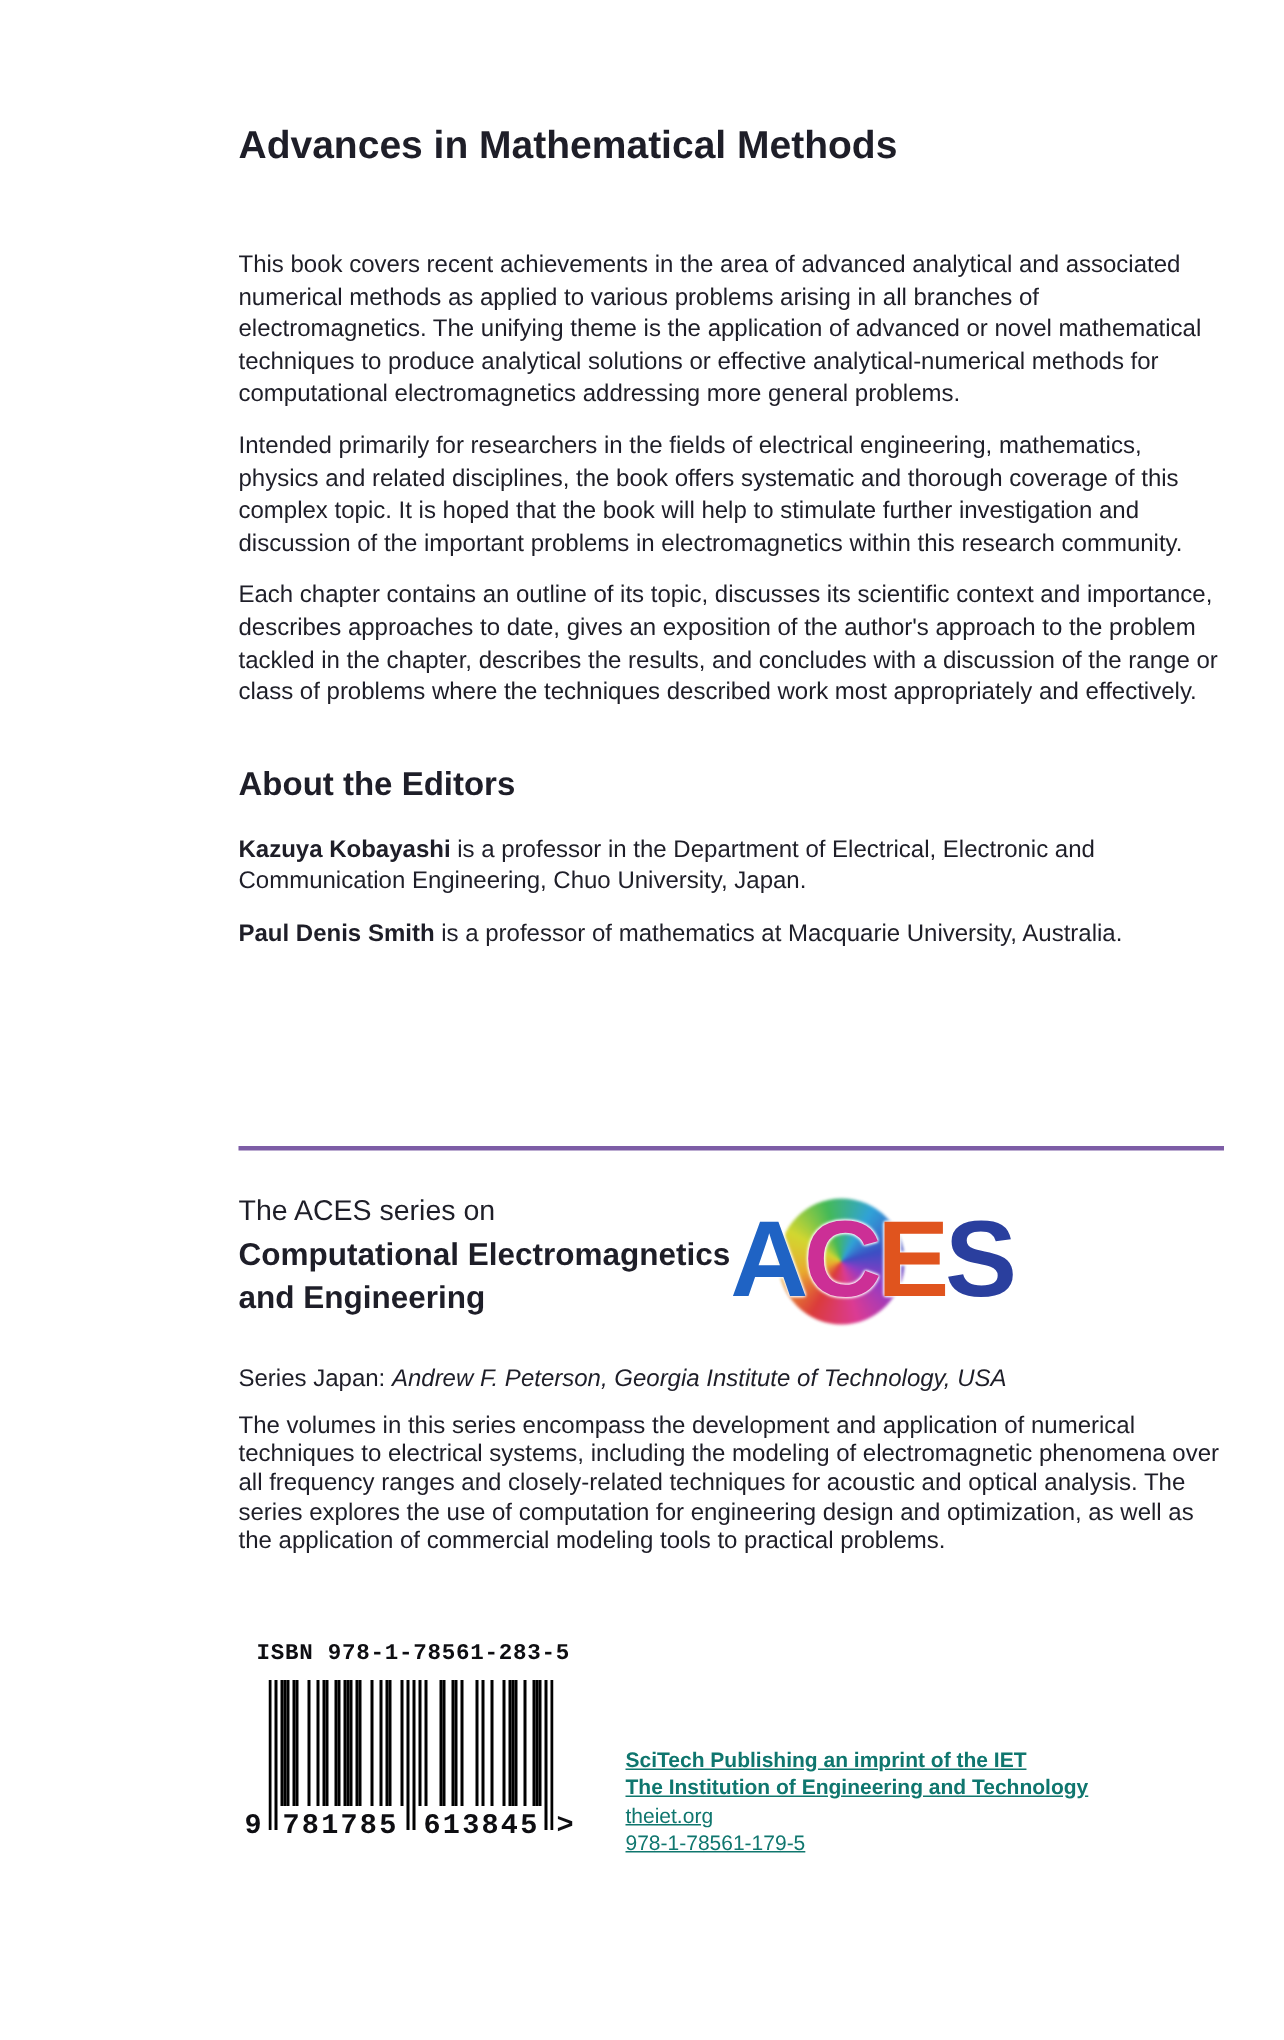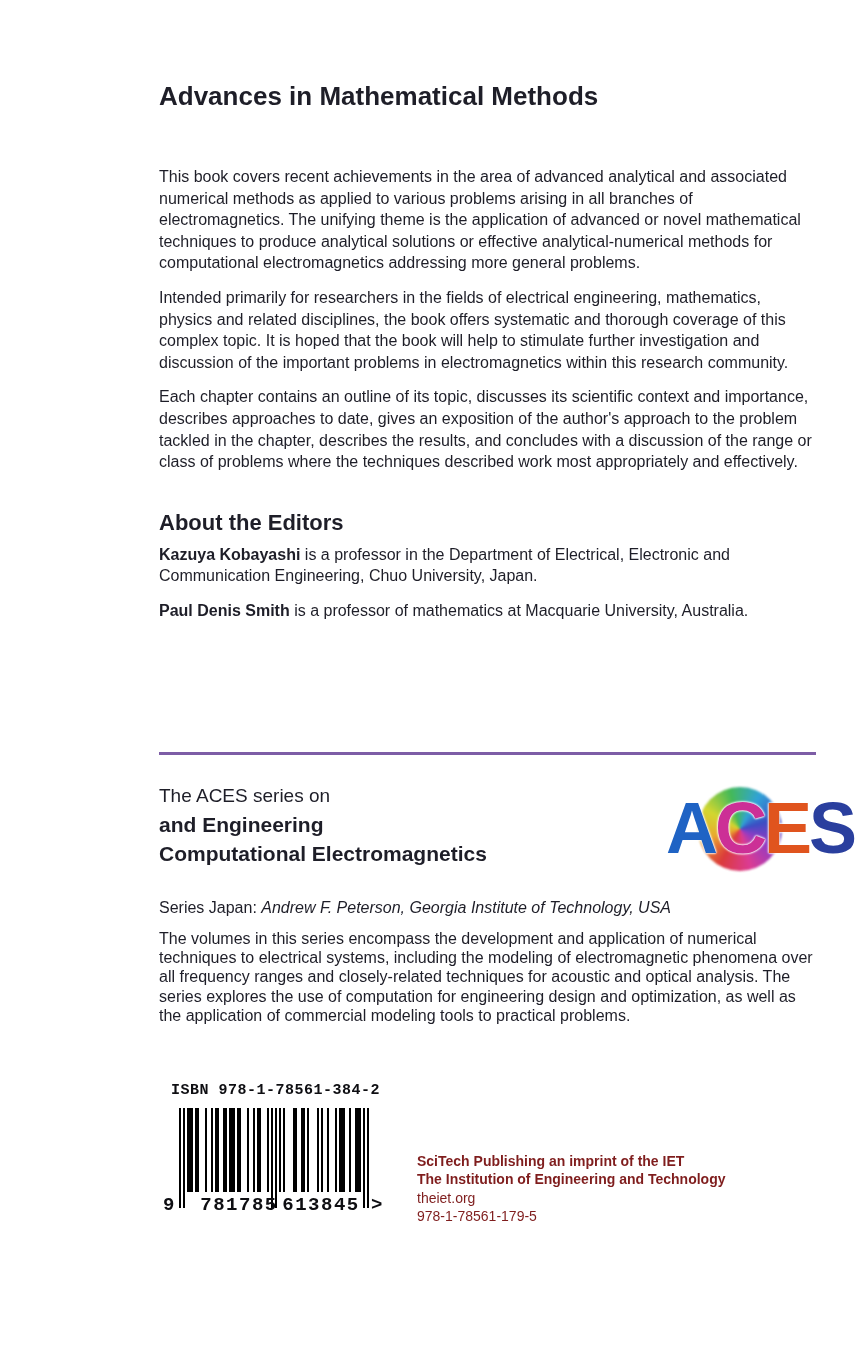--- a/index.html
+++ b/index.html
@@ -30,33 +30,32 @@
     font-size: 16px;
     line-height: 21.6px;
   }
   .about {
     margin: 36px 0 0 0;
     font-size: 22px;
     font-weight: 600;
     line-height: 27px;
   }
   .editor { margin: 0; }
-  .editor-1 { margin-top: 8px; }
+  .editor-1 { margin-top: 20px; }
   .editor-2 { margin-top: 13px; }
   .editor b { font-weight: 700; }
   .rule {
     border: none;
     height: 3px;
     width: 100%;
     margin: 130px 0 0 0;
     background: #7d5da6;
   }
   .series-row {
     display: flex;
-    justify-content: space-between;
     align-items: flex-start;
     margin-top: 26px;
   }
   .series-intro { font-size: 19px; line-height: 29px; }
   .series-title-line { font-size: 21px; font-weight: 700; line-height: 29px; }
   .aces-logo { position: relative; width: 150px; height: 94px; margin-top: 0; flex: 0 0 auto; }
   .swirl {
     position: absolute; left: 32px; top: 6px;
     width: 84px; height: 84px; border-radius: 50%;
     background: conic-gradient(from 210deg, #d92b2b, #e8a21d, #cfd41f, #35b44a, #1f9bd4, #2b3fbf, #8a2bbf, #d92b8a, #d92b2b);
@@ -89,29 +88,30 @@
     position: relative;
     height: 24px;
     margin-top: -16px;
     font-family: "Liberation Mono", "DejaVu Sans Mono", monospace;
     font-weight: 700;
     font-size: 19px;
     color: #0e0e12;
   }
   .bc-digits span { position: absolute; top: 2px; }
   .d-first { left: 4px; }
-  .d-g1 { left: 28px; width: 80px; text-align: center; letter-spacing: 1.5px; margin-left: 12px; }
+  .d-g1 { left: 28px; width: 80px; text-align: center; letter-spacing: 1.5px; }
   .d-g2 { left: 120px; width: 84px; text-align: center; letter-spacing: 1.5px; }
   .d-mark { left: 212px; font-weight: 700; }
   .publisher {
     margin-left: 22px;
     margin-top: 70px;
     font-size: 14px;
     line-height: 18.5px;
-    color: #7f1d1d;
+    color: #0f766e;
+    text-decoration: underline;
   }
   .publisher .b { font-weight: 700; }
 </style>
 </head>
 <body>
 
 <div class="page" style="color: rgb(30, 30, 40);">
   <div class="content">
 
     <h1 class="title">
@@ -127,38 +127,38 @@
     <h2 class="about">About the Editors</h2>
 
     <p class="editor editor-1"><b>Kazuya Kobayashi</b><span> is a professor in the Department of Electrical, Electronic and Communication Engineering, Chuo University, Japan.</span></p>
     <p class="editor editor-2"><b>Paul Denis Smith</b><span> is a professor of mathematics at Macquarie University, Australia.</span></p>
 
     <hr class="rule" style="background: rgb(125, 93, 166);">
 
     <div class="series-row">
       <div>
         <div class="series-intro">The ACES series on</div>
+        <div class="series-title-line">Computational Electromagnetics</div>
         <div class="series-title-line">and Engineering</div>
-        <div class="series-title-line">Computational Electromagnetics</div>
       </div>
       <div class="aces-logo">
         <div class="swirl"></div>
         <div class="letters">
           <span style="color: rgb(31, 99, 196);">A</span><span style="color: rgb(204, 47, 150);">C</span><span style="color: rgb(224, 84, 30);">E</span><span style="color: rgb(42, 63, 158);">S</span>
         </div>
       </div>
     </div>
 
     <p class="series-editor"><span>Series Japan: </span><em>Andrew F. Peterson, Georgia Institute of Technology, USA</em></p>
 
     <p class="series-desc">The volumes in this series encompass the development and application of numerical techniques to electrical systems, including the modeling of electromagnetic phenomena over all frequency ranges and closely-related techniques for acoustic and optical analysis. The series explores the use of computation for engineering design and optimization, as well as the application of commercial modeling tools to practical problems.</p>
 
     <div class="bottom">
       <div class="barcode-block">
-        <div class="isbn-label">ISBN 978-1-78561-384-2</div>
+        <div class="isbn-label">ISBN 978-1-78561-283-5</div>
         <svg class="bars" id="barcode-svg" width="190" height="100" viewBox="0 0 190 100">
             <rect x="0" y="0" width="2" height="100" fill="#000000"></rect>
             <rect x="4" y="0" width="2" height="100" fill="#000000"></rect>
             <rect x="8" y="0" width="2" height="84" fill="#000000"></rect>
             <rect x="10" y="0" width="2" height="84" fill="#000000"></rect>
             <rect x="12" y="0" width="2" height="84" fill="#000000"></rect>
             <rect x="16" y="0" width="2" height="84" fill="#000000"></rect>
             <rect x="18" y="0" width="2" height="84" fill="#000000"></rect>
             <rect x="26" y="0" width="2" height="84" fill="#000000"></rect>
             <rect x="32" y="0" width="2" height="84" fill="#000000"></rect>

